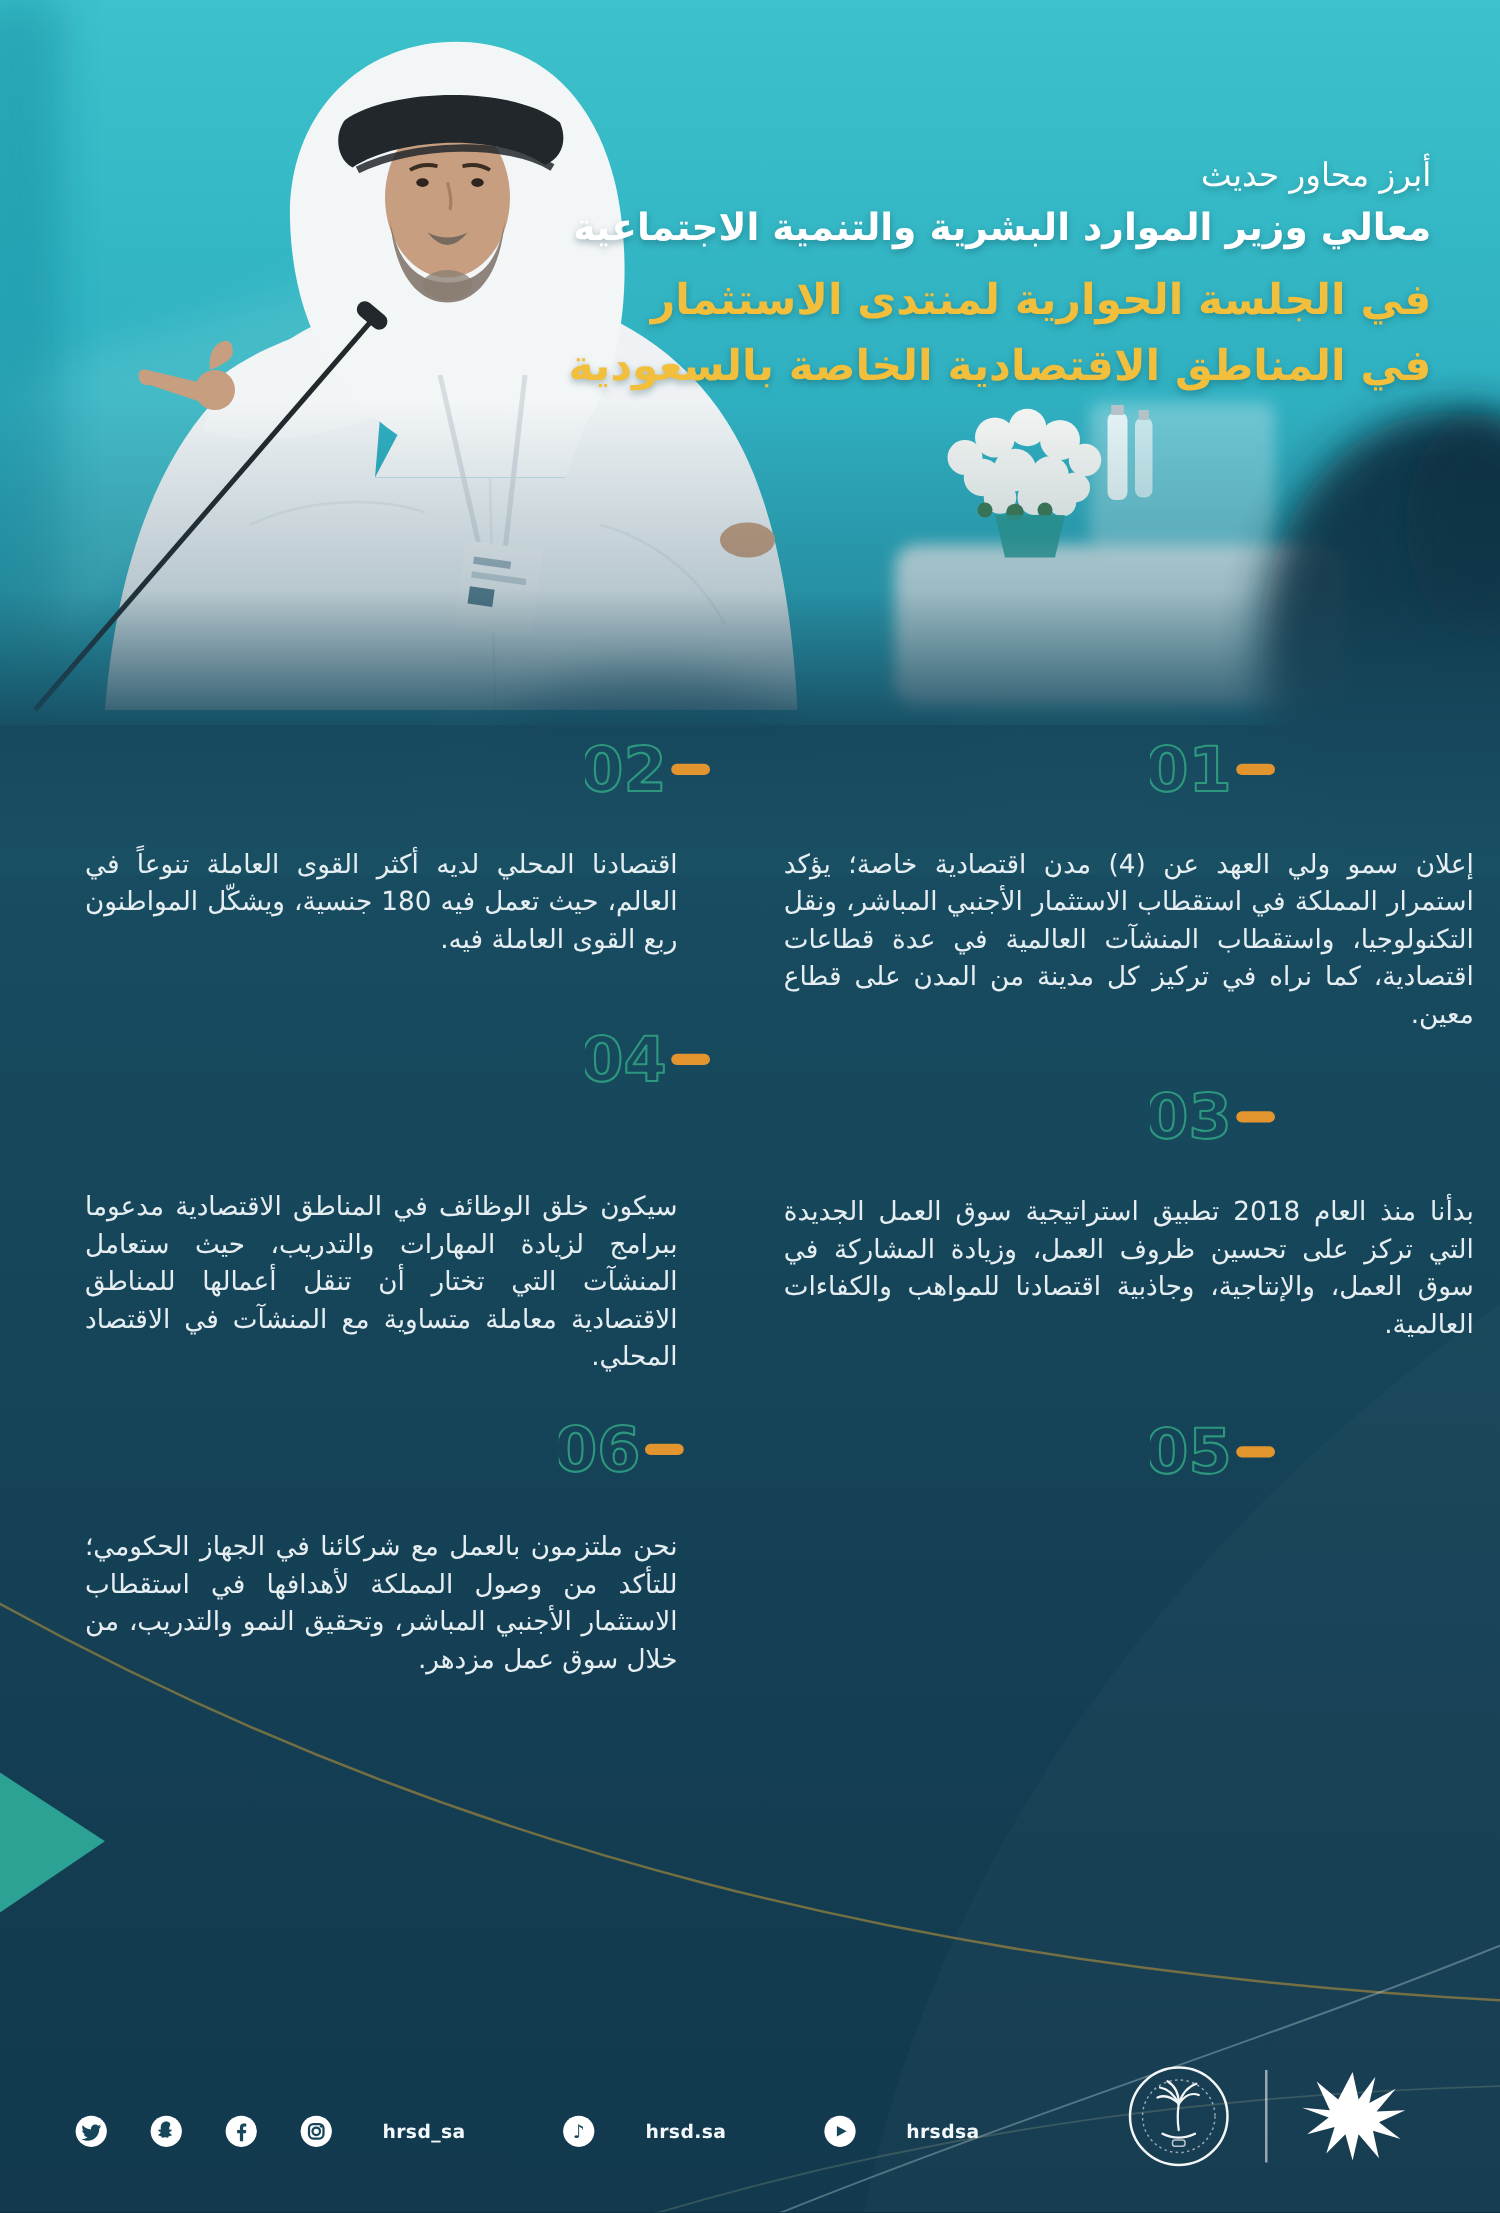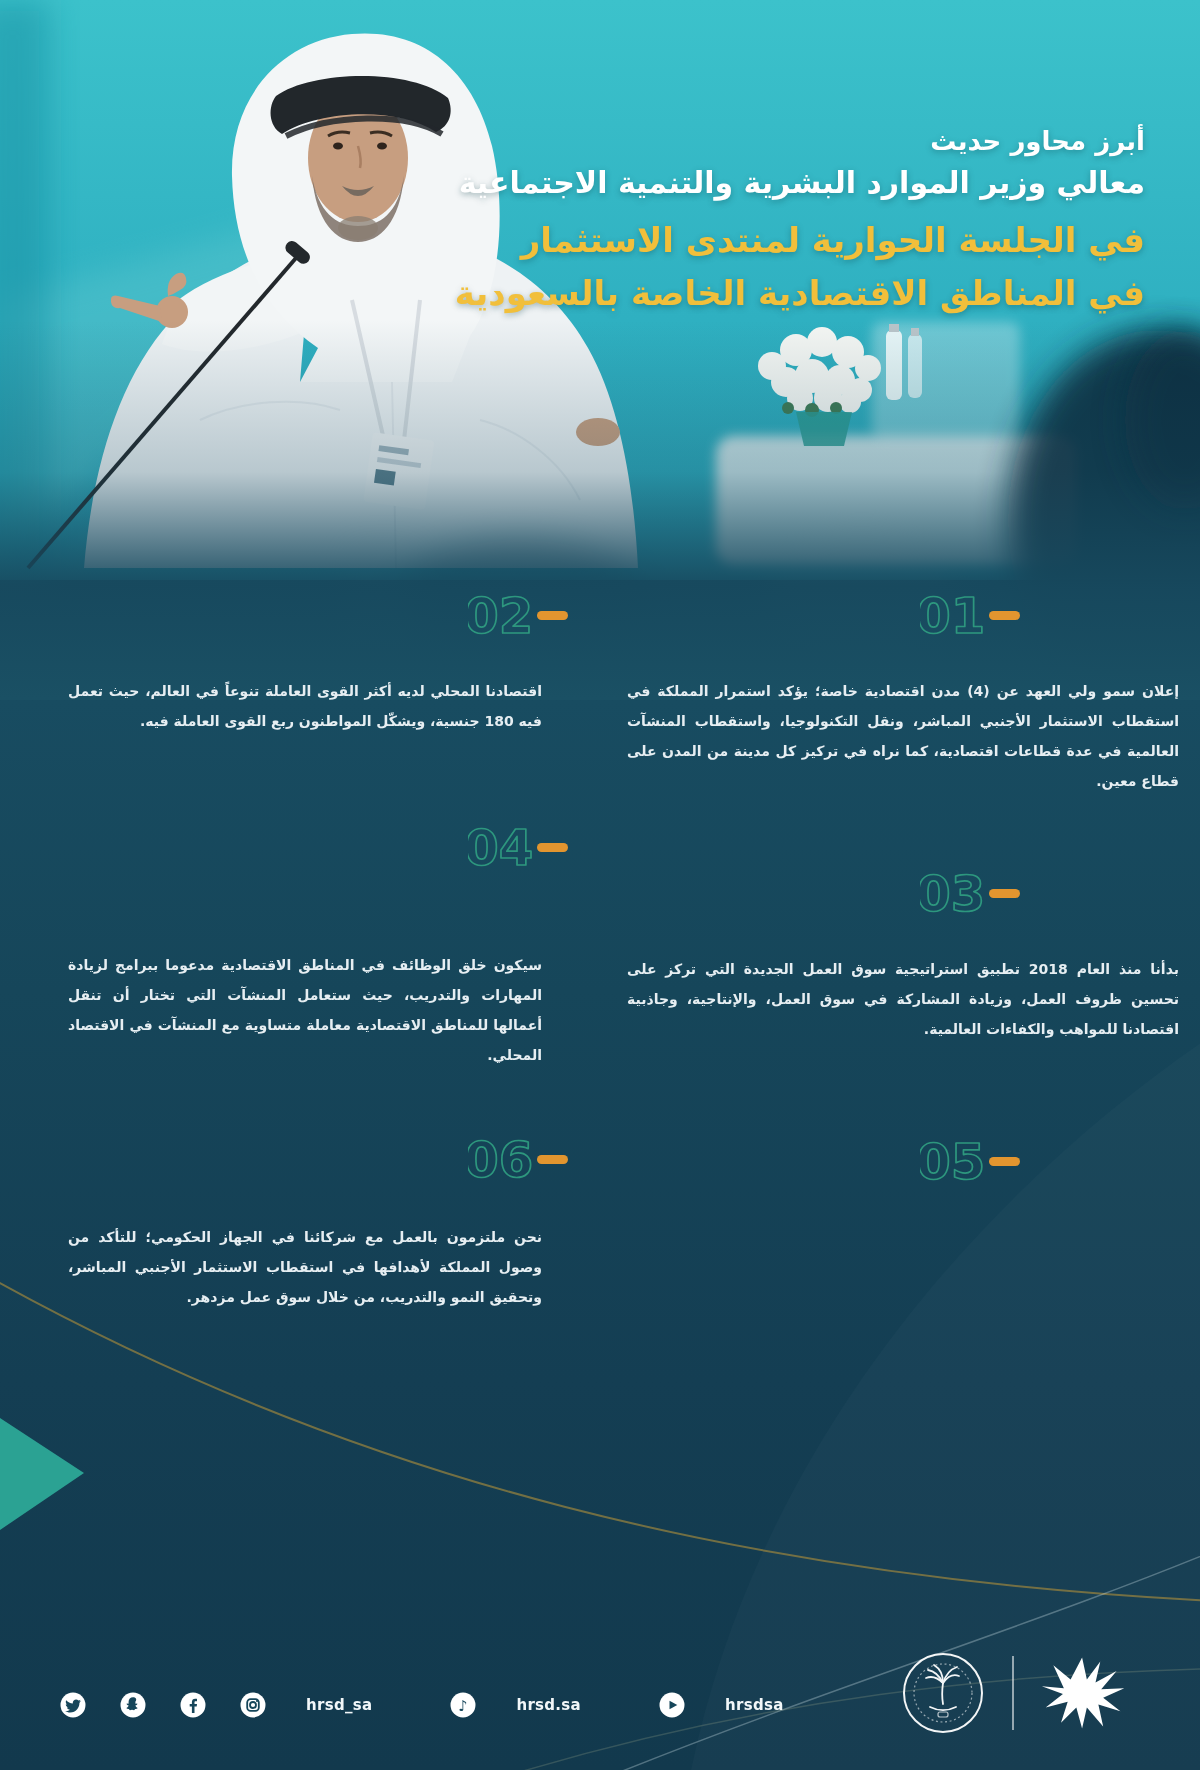--- a/index.html
+++ b/index.html
@@ -10,36 +10,36 @@
   }
   .layer{position:absolute;left:0;top:0;}
   
   .hero{width:1200px;height:700px;}
   
   .title-block{
     position:absolute;top:126px;right:55px;width:780px;
     text-align:right;direction:rtl;z-index:5;
     text-shadow:0 2px 6px rgba(10,60,70,.35);
   }
-  .title-w1{color:#ffffff;font-size:26px;font-weight:bold;margin-bottom:9px;}
+  .title-w1{color:#ffffff;font-size:26px;font-weight:normal;margin-bottom:9px;}
   .title-w2{color:#ffffff;font-size:30px;font-weight:bold;margin-bottom:20px;}
   .title-y{color:#f1bf3b;font-size:34px;font-weight:bold;margin-bottom:13px;}
   
   .numwrap{position:absolute;width:100px;display:flex;flex-direction:row;align-items:center;gap:4px;z-index:4;}
   .numwrap svg{display:block;}
   .bar{width:47px;height:9px;border-radius:4.5px;background:#e2952f;}
   .pos-n1{left:920px;top:580px;}
   .pos-n2{left:468px;top:580px;}
   .pos-n3{left:920px;top:858px;}
   .pos-n4{left:468px;top:812px;}
   .pos-n5{left:920px;top:1126px;}
-  .pos-n6{left:468px;top:1124px;text-decoration:underline;}
+  .pos-n6{left:447px;top:1124px;text-decoration:underline;}
   .ptext{
     position:absolute;margin:0;z-index:4;
-    color:#e6eef2;font-size:14px;line-height:30px;font-weight:bold;
+    color:#e6eef2;font-size:21px;line-height:30px;font-weight:normal;
     direction:rtl;text-align:justify;text-align-last:right;
   }
   .pos-t1{left:627px;top:676px;width:552px;}
   .pos-t2{left:68px;top:676px;width:474px;}
   .pos-t3{left:627px;top:954px;width:552px;}
   .pos-t4{left:68px;top:950px;width:474px;}
   .pos-t5{left:627px;top:1224px;width:552px;}
   .pos-t6{left:68px;top:1222px;width:474px;}
   
   .social-row{

